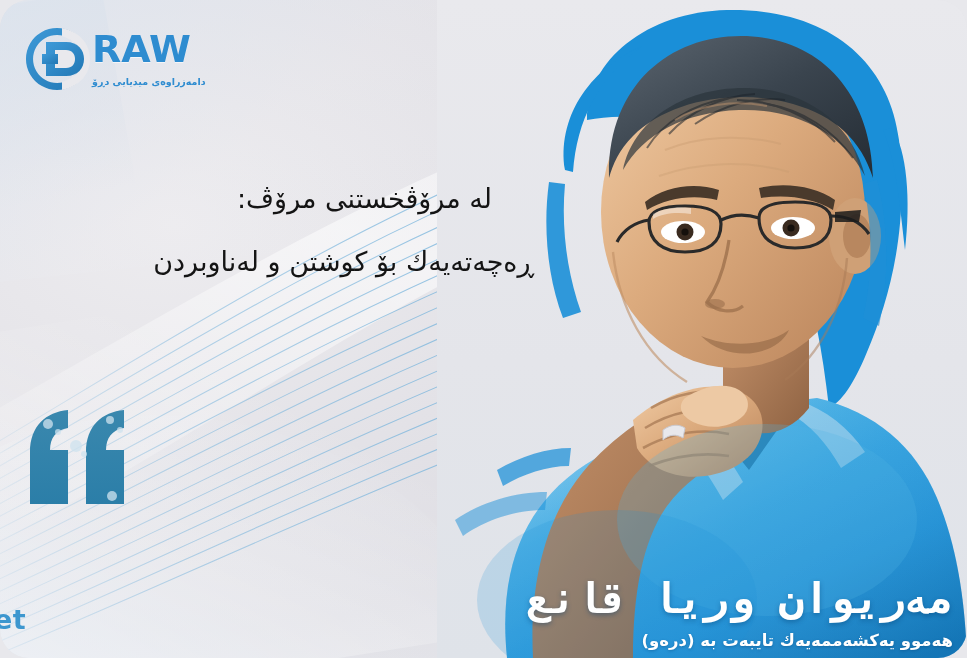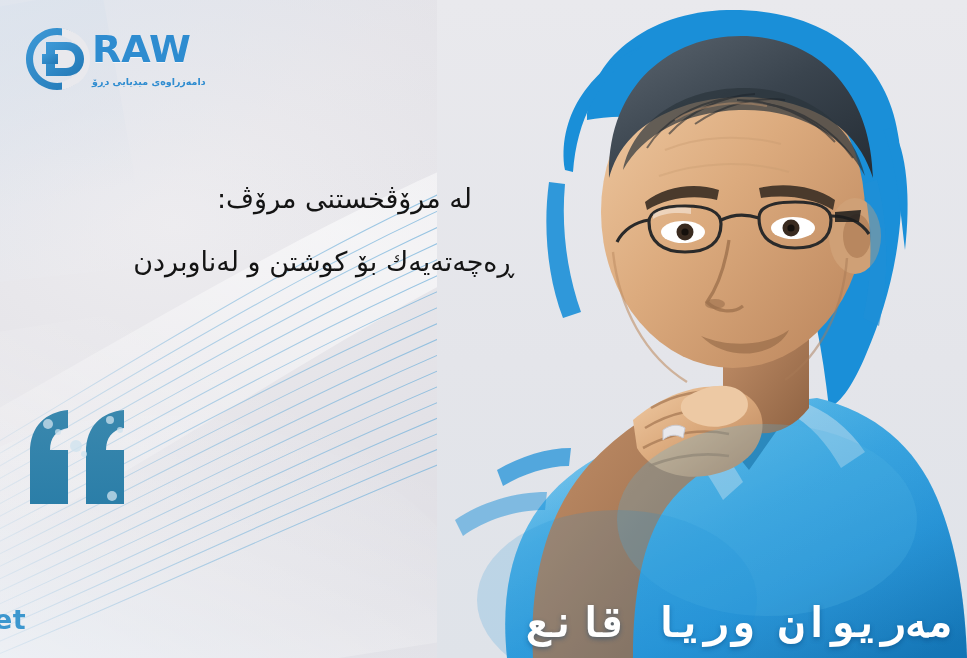--- a/index.html
+++ b/index.html
@@ -5,20 +5,21 @@
   * { margin:0; padding:0; box-sizing:border-box; }
   html,body { width:967px; height:658px; overflow:hidden; background:#e8e8ec; }
   body { font-family:"DejaVu Sans", sans-serif; }
 
   .canvas {
     position:relative;
     width:967px; height:658px;
     overflow:hidden;
     background:
       radial-gradient(ellipse 900px 600px at 18% 34%, #edecef 0%, #e3e2e7 42%, #dedde3 68%, #e6e6ea 100%);
+    border-radius: 29px;
   }
 
   
   .bg-soft-top {
     position:absolute; left:-60px; top:-40px; width:520px; height:300px;
     background:linear-gradient(150deg, rgba(222,230,240,.85) 0%, rgba(236,236,240,.25) 60%, rgba(236,236,240,0) 100%);
     transform:rotate(-6deg);
   }
   .bg-soft-bottom {
     position:absolute; left:-120px; bottom:-120px; width:620px; height:360px;
@@ -58,21 +59,21 @@
     direction:rtl;
     font-family:"DejaVu Sans", sans-serif;
     font-size:9.5px; font-weight:bold; color:#2e8cd0;
     letter-spacing:.3px; margin-top:8px; text-align:center;
     white-space:nowrap;
   }
 
   
   .headline {
     position:absolute;
-    right:495px;
+    right:475px;
     top:178px;
     direction:rtl; text-align:right;
     width:430px;
   }
   .headline .ln {
     font-family:"DejaVu Sans", sans-serif;
     color:#141414;
     font-size:27px;
     line-height:1.52;
     white-space:nowrap;
@@ -362,15 +363,16 @@
         <circle cx="96" cy="22" r="3"></circle>
         <circle cx="88" cy="88" r="5"></circle>
       </g>
     </svg>
   </div>
 
   <div class="et-frag">et</div>
 
   <div class="name-block">
     <div class="name-main">مەریوان وریا قانع</div>
+    <div class="name-sub">هەموو یەکشەممەیەك تایبەت بە (درەو)</div>
   </div>
 
 </div>
 
 </body></html>

